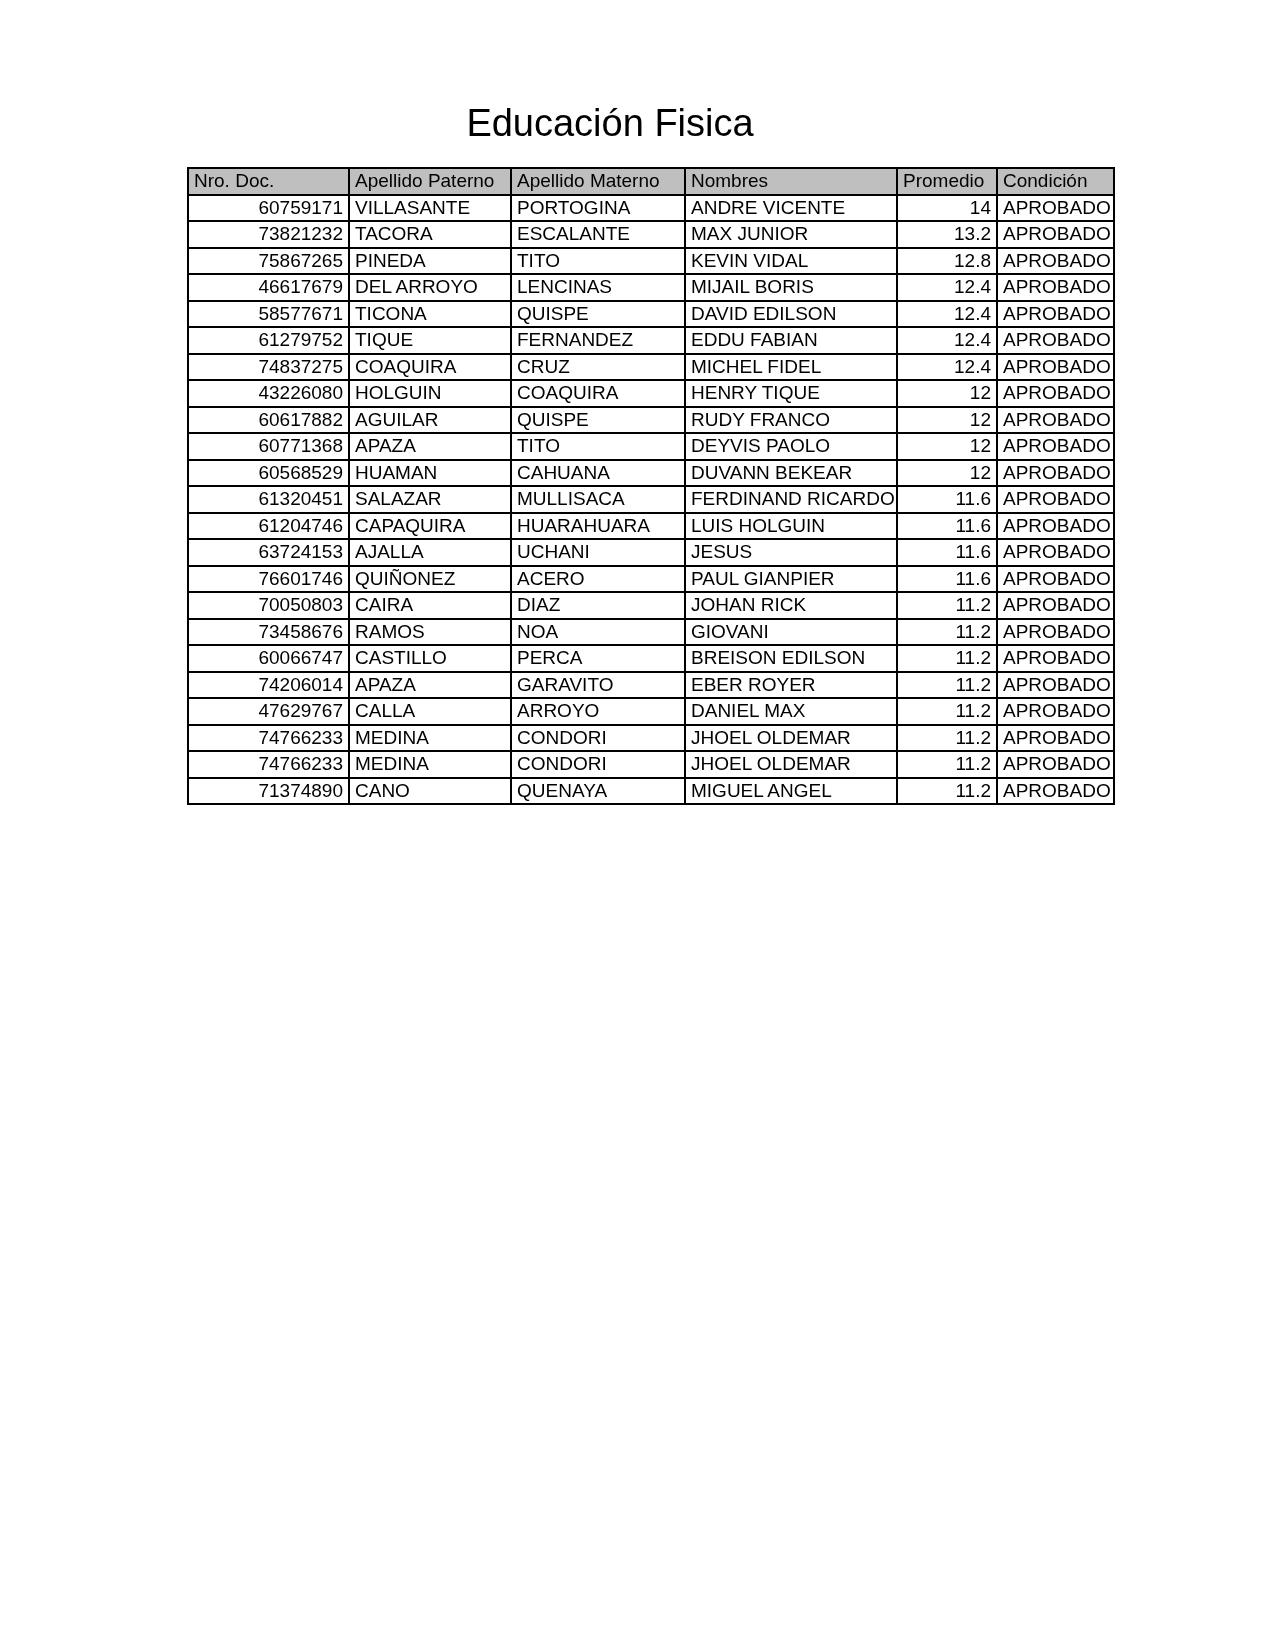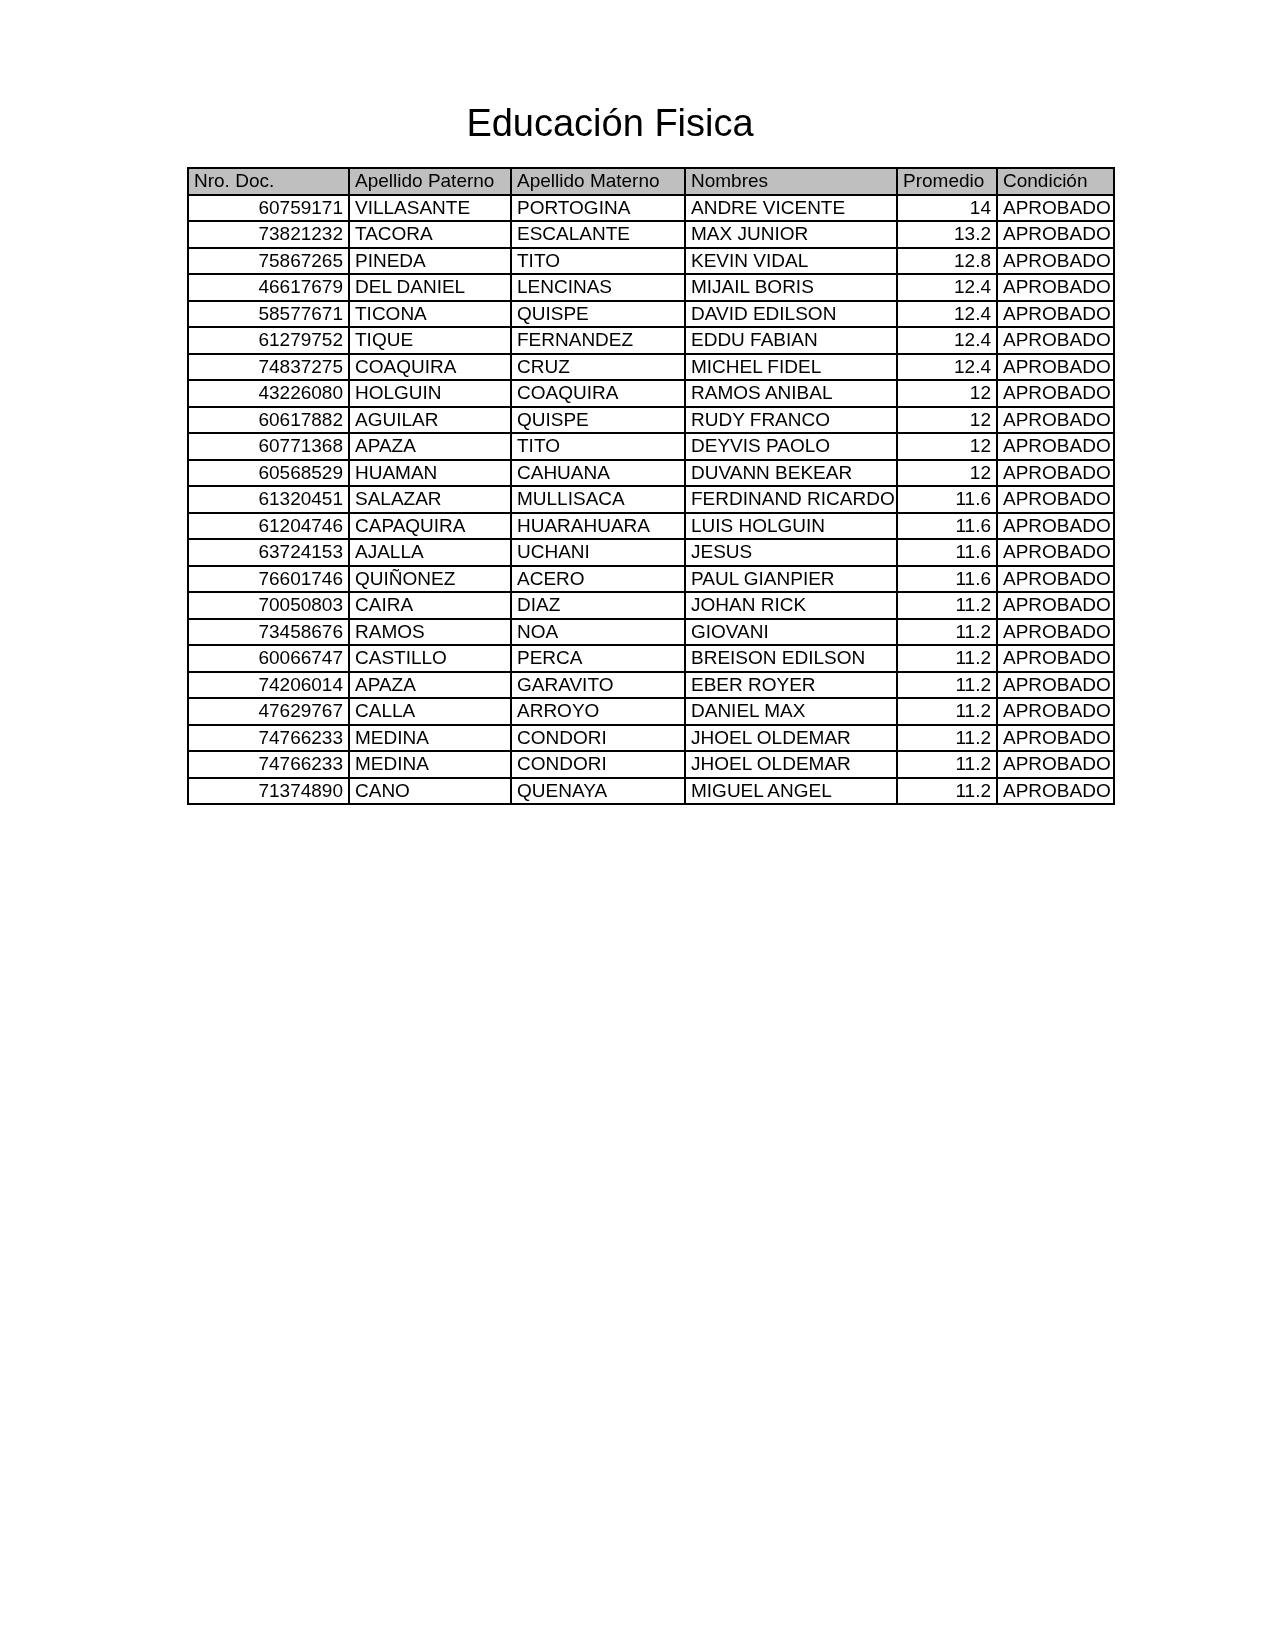--- a/index.html
+++ b/index.html
@@ -104,21 +104,21 @@
         <tr>
           <td class="al-right">75867265</td>
           <td class="al-left">PINEDA</td>
           <td class="al-left">TITO</td>
           <td class="al-left">KEVIN VIDAL</td>
           <td class="al-right">12.8</td>
           <td class="al-left">APROBADO</td>
         </tr>
         <tr>
           <td class="al-right">46617679</td>
-          <td class="al-left">DEL DANIEL</td>
+          <td class="al-left">DEL ARROYO</td>
           <td class="al-left">LENCINAS</td>
           <td class="al-left">MIJAIL BORIS</td>
           <td class="al-right">12.4</td>
           <td class="al-left">APROBADO</td>
         </tr>
         <tr>
           <td class="al-right">58577671</td>
           <td class="al-left">TICONA</td>
           <td class="al-left">QUISPE</td>
           <td class="al-left">DAVID EDILSON</td>
@@ -138,21 +138,21 @@
           <td class="al-left">COAQUIRA</td>
           <td class="al-left">CRUZ</td>
           <td class="al-left">MICHEL FIDEL</td>
           <td class="al-right">12.4</td>
           <td class="al-left">APROBADO</td>
         </tr>
         <tr>
           <td class="al-right">43226080</td>
           <td class="al-left">HOLGUIN</td>
           <td class="al-left">COAQUIRA</td>
-          <td class="al-left">RAMOS ANIBAL</td>
+          <td class="al-left">HENRY TIQUE</td>
           <td class="al-right">12</td>
           <td class="al-left">APROBADO</td>
         </tr>
         <tr>
           <td class="al-right">60617882</td>
           <td class="al-left">AGUILAR</td>
           <td class="al-left">QUISPE</td>
           <td class="al-left">RUDY FRANCO</td>
           <td class="al-right">12</td>
           <td class="al-left">APROBADO</td>

